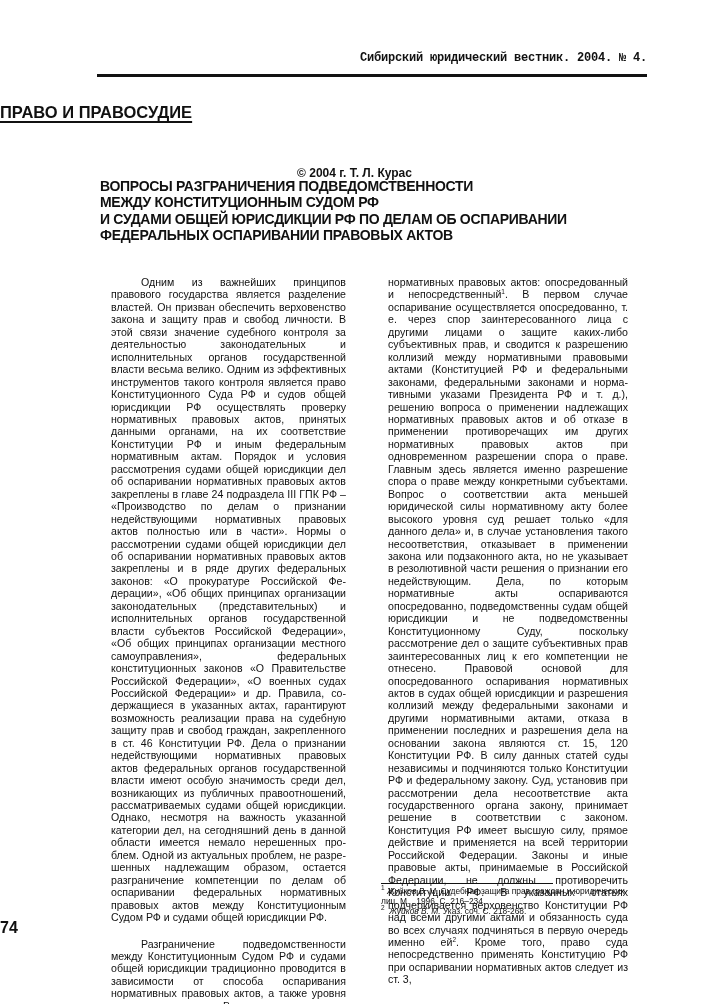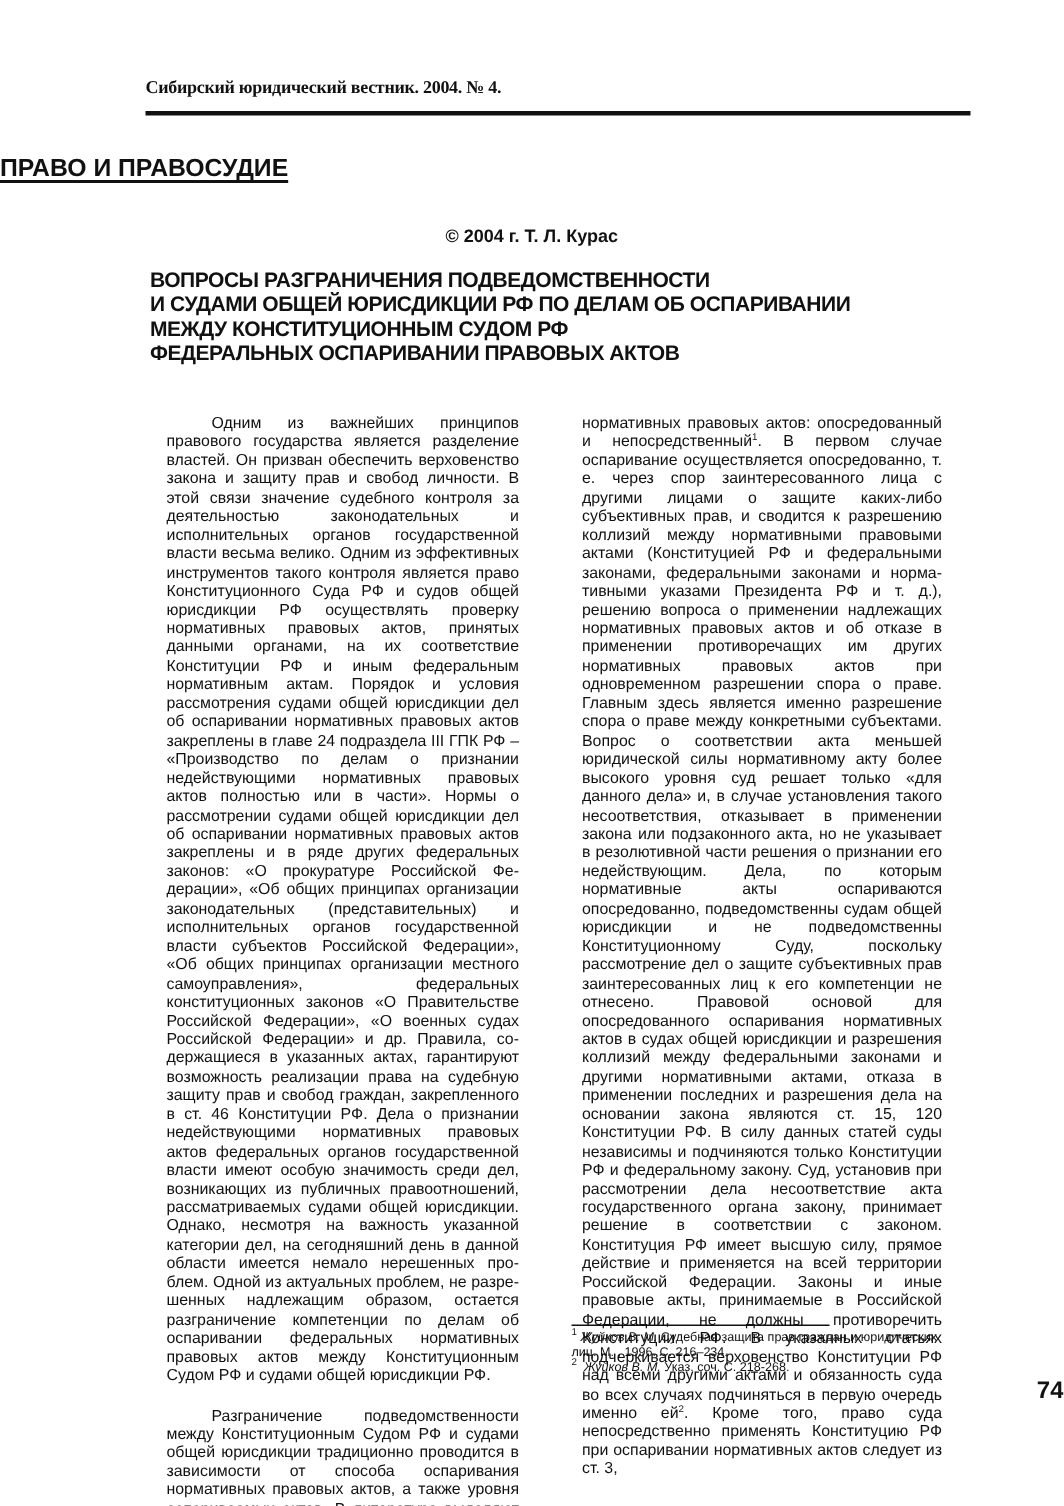--- a/index.html
+++ b/index.html
@@ -1,56 +1,56 @@
 <!DOCTYPE html>
 <html><head>
 <meta charset="utf-8">
 <style>
   html, body { margin: 0; padding: 0; background: #ffffff; }
   body { width: 709px; height: 1004px; position: relative; overflow: hidden; color: #111; }
-  .hdr { position: absolute; left: 97px; width: 550px; top: 51px; text-align: left;
-         font-family: Liberation Serif, serif; font-weight: bold; font-size: 12px; letter-spacing: -0.2px; }
+  .hdr { position: absolute; left: 97px; width: 550px; top: 51px; text-align: right;
+         font-family: Liberation Mono, monospace; font-weight: bold; font-size: 12px; letter-spacing: -0.2px; }
   .rule { position: absolute; left: 97px; width: 550px; top: 74px; height: 3px; background: #111; }
   .section { position: absolute; left: 0; width: 651px; top: 103px; text-align: left;
              font-family: "Liberation Sans", sans-serif; font-weight: bold; font-size: 16.5px; }
   .section span { text-decoration: underline; text-decoration-thickness: 2px; text-underline-offset: 3px; }
-  .author { position: absolute; left: 0; width: 709px; top: 150px; text-align: center;
+  .author { position: absolute; left: 0; width: 709px; top: 166px; text-align: center;
             font-family: "Liberation Sans", sans-serif; font-weight: bold; font-size: 12px; }
   .title { position: absolute; left: 100px; width: 540px; top: 178px; 
            font-family: "Liberation Sans", sans-serif; font-weight: bold; font-size: 14px; line-height: 16.3px; letter-spacing: -0.3px; }
   .title div { white-space: nowrap; }
   .col { position: absolute; top: 262px; font-family: "Liberation Sans", sans-serif; font-size: 10.6px;
          line-height: 12.45px; text-align: justify; hyphens: manual; }
   .col-left { left: 97px; width: 263px; }
   .col-right { left: 374px; width: 268px; }
   .col p { margin: 14px; text-indent: 30px; }
   .col p.cont { text-indent: 0; }
   sup { font-size: 6.5px; vertical-align: 4px; line-height: 0; }
   .fn-rule { position: absolute; left: 381px; width: 172px; top: 883px; height: 1px; background: #111; }
   .footnotes { position: absolute; left: 381px; width: 262px; top: 887px;
                font-family: "Liberation Sans", sans-serif; font-size: 8.4px; line-height: 9.8px; }
   .footnotes .fn { margin: 0; }
   .footnotes i { font-style: italic; }
-  .pagenum { position: absolute; left: 0; width: 709px; top: 919px; text-align: right;
+  .pagenum { position: absolute; left: 0; width: 709px; top: 919px; text-align: left;
              font-family: "Liberation Sans", sans-serif; font-weight: bold; font-size: 16px; }
 </style>
 </head>
 <body>
 
 <div class="hdr">Сибирский юридический вестник. 2004. № 4.</div>
 <div class="rule"></div>
 
 <div class="section"><span>ПРАВО И ПРАВОСУДИЕ</span></div>
 
 <div class="author">© 2004 г.  Т. Л. Курас</div>
 
 <div class="title">
   <div>ВОПРОСЫ РАЗГРАНИЧЕНИЯ ПОДВЕДОМСТВЕННОСТИ</div>
+  <div>МЕЖДУ КОНСТИТУЦИОННЫМ СУДОМ РФ</div>
   <div>И СУДАМИ ОБЩЕЙ ЮРИСДИКЦИИ РФ ПО ДЕЛАМ ОБ ОСПАРИВАНИИ</div>
-  <div>МЕЖДУ КОНСТИТУЦИОННЫМ СУДОМ РФ</div>
   <div>ФЕДЕРАЛЬНЫХ ОСПАРИВАНИИ ПРАВОВЫХ АКТОВ</div>
 </div>
 
 <div class="col col-left">
   <p>Одним из важнейших принципов правового государства является разделение властей. Он призван обеспечить верховенство закона и защиту прав и свобод личности. В этой связи значение судебного контроля за деятельностью законода­тельных и исполнительных органов государствен­ной власти весьма велико. Одним из эффективных инструментов такого контроля является право Конституционного Суда РФ и судов общей юрис­дикции РФ осуществлять проверку нормативных правовых актов, принятых данными органами, на их соответствие Конституции РФ и иным феде­ральным нормативным актам. Порядок и условия рассмотрения судами общей юрисдикции дел об оспаривании нормативных правовых актов закреп­лены в главе 24 подраздела III ГПК РФ – «Произ­водство по делам о признании недействующими нормативных правовых актов полностью или в части». Нормы о рассмотрении судами общей юрисдикции дел об оспаривании нормативных правовых актов закреплены и в ряде других феде­ральных законов: «О прокуратуре Российской Фе­дерации», «Об общих принципах организации за­конодательных (представительных) и исполни­тельных органов государственной власти субъек­тов Российской Федерации», «Об общих принци­пах организации местного самоуправления», фе­деральных конституционных законов «О Прави­тельстве Российской Федерации», «О военных судах Российской Федерации» и др. Правила, со­держащиеся в указанных актах, гарантируют воз­можность реализации права на судебную защиту прав и свобод граждан, закрепленного в ст. 46 Конституции РФ. Дела о признании недействую­щими нормативных правовых актов федеральных органов государственной власти имеют особую значимость среди дел, возникающих из публичных правоотношений, рассматриваемых судами общей юрисдикции. Однако, несмотря на важность ука­занной категории дел, на сегодняшний день в дан­ной области имеется немало нерешенных про­блем. Одной из актуальных проблем, не разре­шенных надлежащим образом, остается разграни­чение компетенции по делам об оспаривании фе­деральных нормативных правовых актов между Конституционным Судом РФ и судами общей юрисдикции РФ.</p>
   <p>Разграничение подведомственности между Конституционным Судом РФ и судами общей юрисдикции традиционно проводится в зависимо­сти от способа оспаривания нормативных право­вых актов, а также уровня оспариваемых актов. В литературе выделяют два способа оспаривания</p>
 </div>
 
 <div class="col col-right">
   <p class="cont"><span>нормативных правовых актов: опосредованный и непосредственный</span><sup>1</sup><span>. В первом случае оспаривание осуществляется опосредованно, т. е. через спор заинтересованного лица с другими лицами о за­щите каких-либо субъективных прав, и сводится к разрешению коллизий между нормативными пра­вовыми актами (Конституцией РФ и федеральны­ми законами, федеральными законами и норма­тивными указами Президента РФ и т. д.), решению вопроса о применении надлежащих нормативных правовых актов и об отказе в применении проти­воречащих им других нормативных правовых актов при одновременном разрешении спора о праве. Главным здесь является именно разрешение спо­ра о праве между конкретными субъектами. Во­прос о соответствии акта меньшей юридической силы нормативному акту более высокого уровня суд решает только «для данного дела» и, в случае установления такого несоответствия, отказывает в применении закона или подзаконного акта, но не указывает в резолютивной части решения о при­знании его недействующим. Дела, по которым нормативные акты оспариваются опосредованно, подведомственны судам общей юрисдикции и не подведомственны Конституционному Суду, по­скольку рассмотрение дел о защите субъективных прав заинтересованных лиц к его компетенции не отнесено. Правовой основой для опосредованного оспаривания нормативных актов в судах общей юрисдикции и разрешения коллизий между феде­ральными законами и другими нормативными ак­тами, отказа в применении последних и разреше­ния дела на основании закона являются ст. 15, 120 Конституции РФ. В силу данных статей суды неза­висимы и подчиняются только Конституции РФ и федеральному закону. Суд, установив при рас­смотрении дела несоответствие акта государст­венного органа закону, принимает решение в соот­ветствии с законом. Конституция РФ имеет выс­шую силу, прямое действие и применяется на всей территории Российской Федерации. Законы и иные правовые акты, принимаемые в Российской Феде­рации, не должны противоречить Конституции РФ. В указанных статьях подчеркивается верховенство Конституции РФ над всеми другими актами и обя­занность суда во всех случаях подчиняться в пер­вую очередь именно ей</span><sup>2</sup><span>. Кроме того, право суда непосредственно применять Конституцию РФ при оспаривании нормативных актов следует из ст. 3,</span></p>

